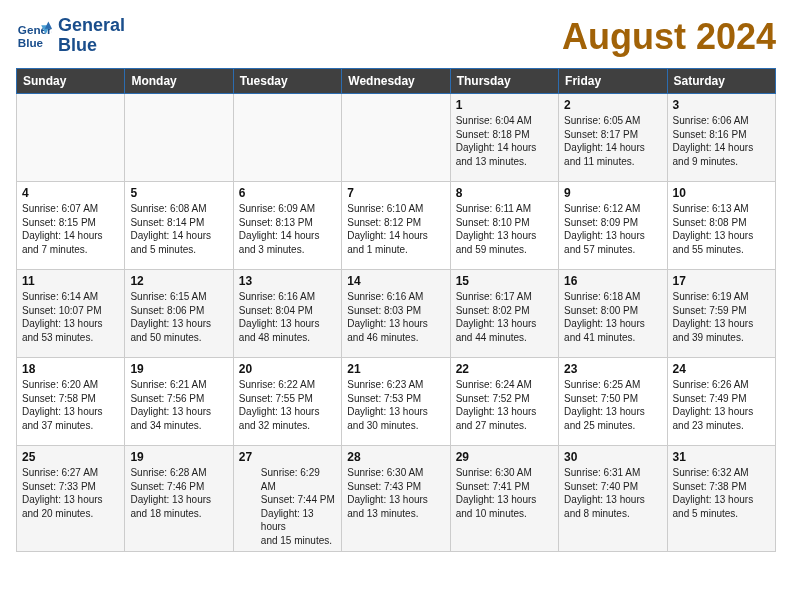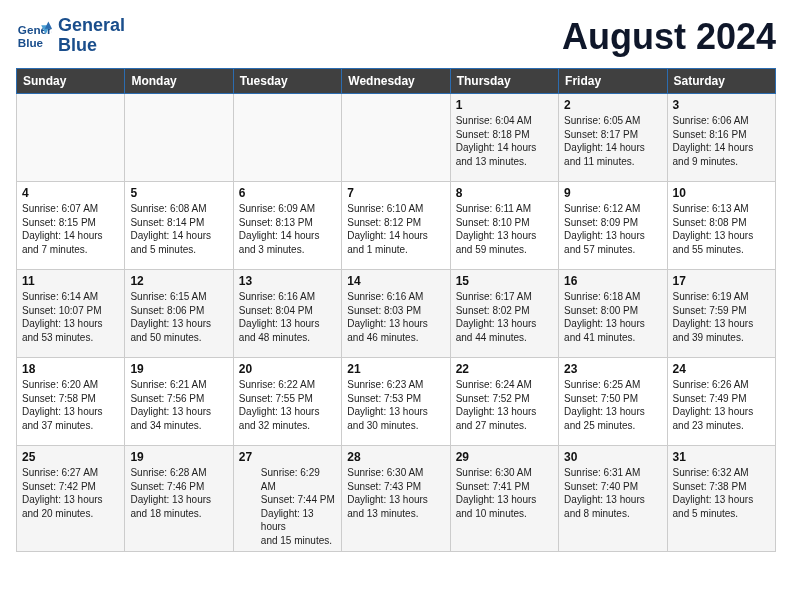--- a/index.html
+++ b/index.html
@@ -30,21 +30,21 @@
     .logo-icon {
       width: 36px;
       height: 36px;
     }
     .title-block {
       text-align: right;
     }
     .main-title {
       font-size: 36px;
       font-weight: bold;
-      color: #0f172a;
+      color: #a16207;
     }
     .subtitle {
       font-size: 15px;
       color: #444;
     }
     .calendar {
       width: 100%;
       border-collapse: collapse;
       font-size: 10.5px;
     }
@@ -296,21 +296,21 @@
           <div class="day-info" style="white-space: pre-line;">Sunrise: 6:26 AM
 Sunset: 7:49 PM
 Daylight: 13 hours
 and 23 minutes.</div>
         </td>
       </tr>
       <tr>
         <td>
           <div class="day-num">25</div>
           <div class="day-info" style="white-space: pre-line;">Sunrise: 6:27 AM
-Sunset: 7:42 PM
+Sunset: 7:33 PM
 Daylight: 13 hours
 and 20 minutes.</div>
         </td>
         <td>
           <div class="day-num">19</div>
           <div class="day-info" style="white-space: pre-line;">Sunrise: 6:28 AM
 Sunset: 7:46 PM
 Daylight: 13 hours
 and 18 minutes.</div>
         </td>

